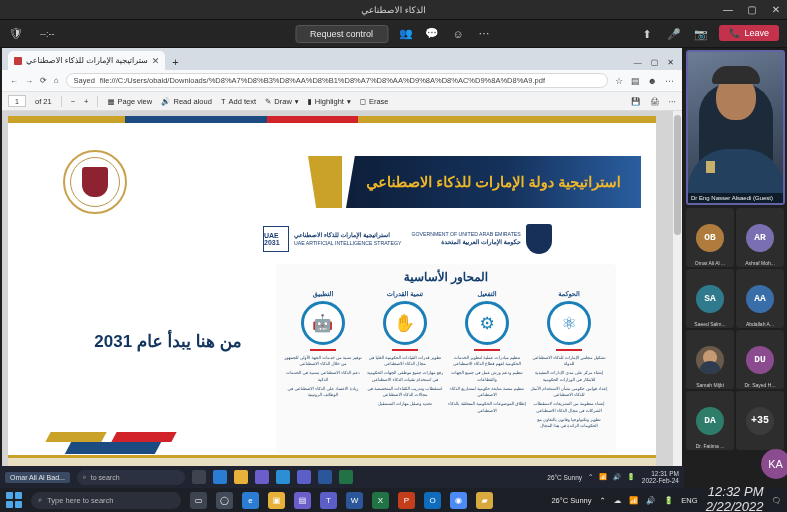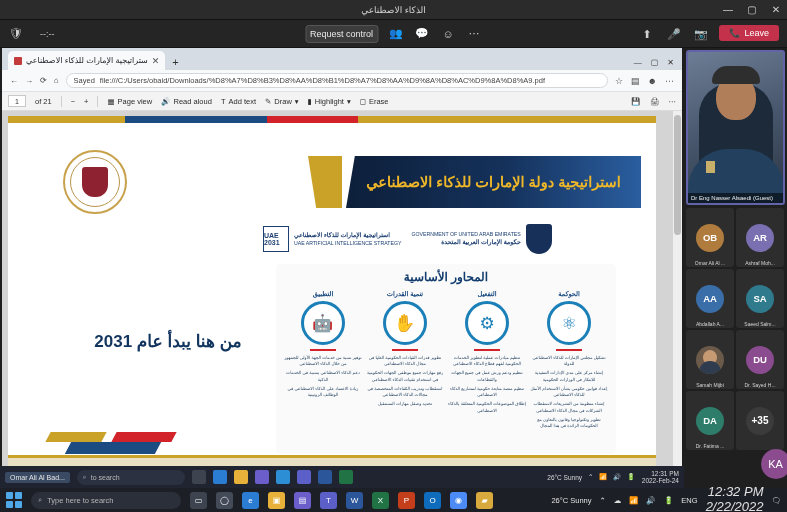--- a/index.html
+++ b/index.html
@@ -26,21 +26,21 @@
   
   #teams-toolbar {
     height: 28px; background: #252525; display: flex; align-items: center;
     padding: 0 8px; gap: 14px; border-bottom: 1px solid #151515; position: relative;
   }
   .tb-icon { width: 16px; height: 16px; display: flex; align-items: center; justify-content: center; color: #d0d0d0; font-size: 11px; }
   .tb-time { font-size: 9px; color: #c9c9c9; margin-left: 2px; }
   .tb-center { position: absolute; left: 50%; transform: translateX(-50%); display: flex; align-items: center; gap: 10px; }
   #request-control {
     background: #3c3c3c; border: 1px solid #565656; border-radius: 3px;
-    color: #eaeaea; font-size: 9px; padding: 3px 4px; cursor: pointer;
+    color: #eaeaea; font-size: 9px; padding: 3px 14px; cursor: pointer;
   }
   #leave-button {
     position: absolute; right: 8px; top: 5px; background: #c4314b; color: #fff;
     border-radius: 3px; font-size: 9px; padding: 3px 10px; display: flex; align-items: center; gap: 4px; cursor: pointer;
   }
   .tb-right { position: absolute; right: 78px; top: 0; height: 28px; display: flex; align-items: center; gap: 11px; }
 
   
   #shared-screen {
     position: absolute; left: 0; top: 48px; width: 684px; height: 440px;
@@ -159,21 +159,21 @@
   .speaker-shoulders { position: absolute; left: 50%; transform: translateX(-50%); bottom: 0; width: 96px; height: 54px;
     background: #23405f; border-radius: 40px 40px 0 0; }
   .speaker-badge { position: absolute; left: 18px; bottom: 30px; width: 9px; height: 12px; background: #c8b06a; }
   #speaker-name { position: absolute; left: 0; bottom: 0; width: 100%; background: rgba(0,0,0,.55);
     font-size: 6px; color: #efefef; padding: 2px 3px; white-space: nowrap; overflow: hidden; text-overflow: ellipsis; }
 
   #participant-grid { display: flex; flex-wrap: wrap; gap: 2px; margin-top: 3px; }
   .p-tile { width: 48px; height: 59px; background: #2d2d2d; border-radius: 3px; position: relative;
     display: flex; flex-direction: column; align-items: center; justify-content: center; }
   .p-avatar { width: 28px; height: 28px; border-radius: 50%; display: flex; align-items: center; justify-content: center;
-    color: #fff; font-size: 9.5px; font-weight: bold; }
+    color: #fff; font-size: 9.5px; font-weight: bold; font-family: Liberation Mono, monospace; }
   .p-name { position: absolute; bottom: 1px; left: 0; width: 100%; text-align: center; font-size: 5px; color: #d4d4d4;
     white-space: nowrap; overflow: hidden; text-overflow: ellipsis; padding: 0 2px; }
   .p-photo { width: 28px; height: 28px; border-radius: 50%; background: #6b5a4a; position: relative; overflow: hidden; }
   .p-photo::after { content: ""; position: absolute; left: 50%; transform: translateX(-50%); bottom: 0; width: 22px; height: 13px;
     background: #2f3b4e; border-radius: 11px 11px 0 0; }
   .p-photo::before { content: ""; position: absolute; left: 50%; transform: translateX(-50%); top: 4px; width: 14px; height: 15px;
     background: #c69b74; border-radius: 50%; }
   .p-overflow { background: #3b3b3b; color: #fff; font-size: 10px; }
 
   #floating-avatar { position: absolute; left: 50%; transform: translateX(-50%); bottom: 9px;
@@ -471,26 +471,26 @@
     <div id="participant-grid">
       <div class="p-tile">
         <div class="p-avatar" style="background:#b07c3e;">OB</div>
         <div class="p-name">Omar Ali Al ...</div>
       </div>
       <div class="p-tile">
         <div class="p-avatar" style="background:#7a6fb0;">AR</div>
         <div class="p-name">Ashraf Moh...</div>
       </div>
       <div class="p-tile">
+        <div class="p-avatar" style="background:#2f7b8d;">SA</div>
+        <div class="p-name">Saeed Salm...</div>
+      </div>
+      <div class="p-tile">
         <div class="p-avatar" style="background:#3a6ea8;">AA</div>
         <div class="p-name">Abdallah A...</div>
-      </div>
-      <div class="p-tile">
-        <div class="p-avatar" style="background:#2f7b8d;">SA</div>
-        <div class="p-name">Saeed Salm...</div>
       </div>
       <div class="p-tile">
         <div class="p-photo"></div>
         <div class="p-name">Samah Mijbi</div>
       </div>
       <div class="p-tile">
         <div class="p-avatar" style="background:#8a4b8f;">DU</div>
         <div class="p-name">Dr. Sayed H...</div>
       </div>
       <div class="p-tile">

